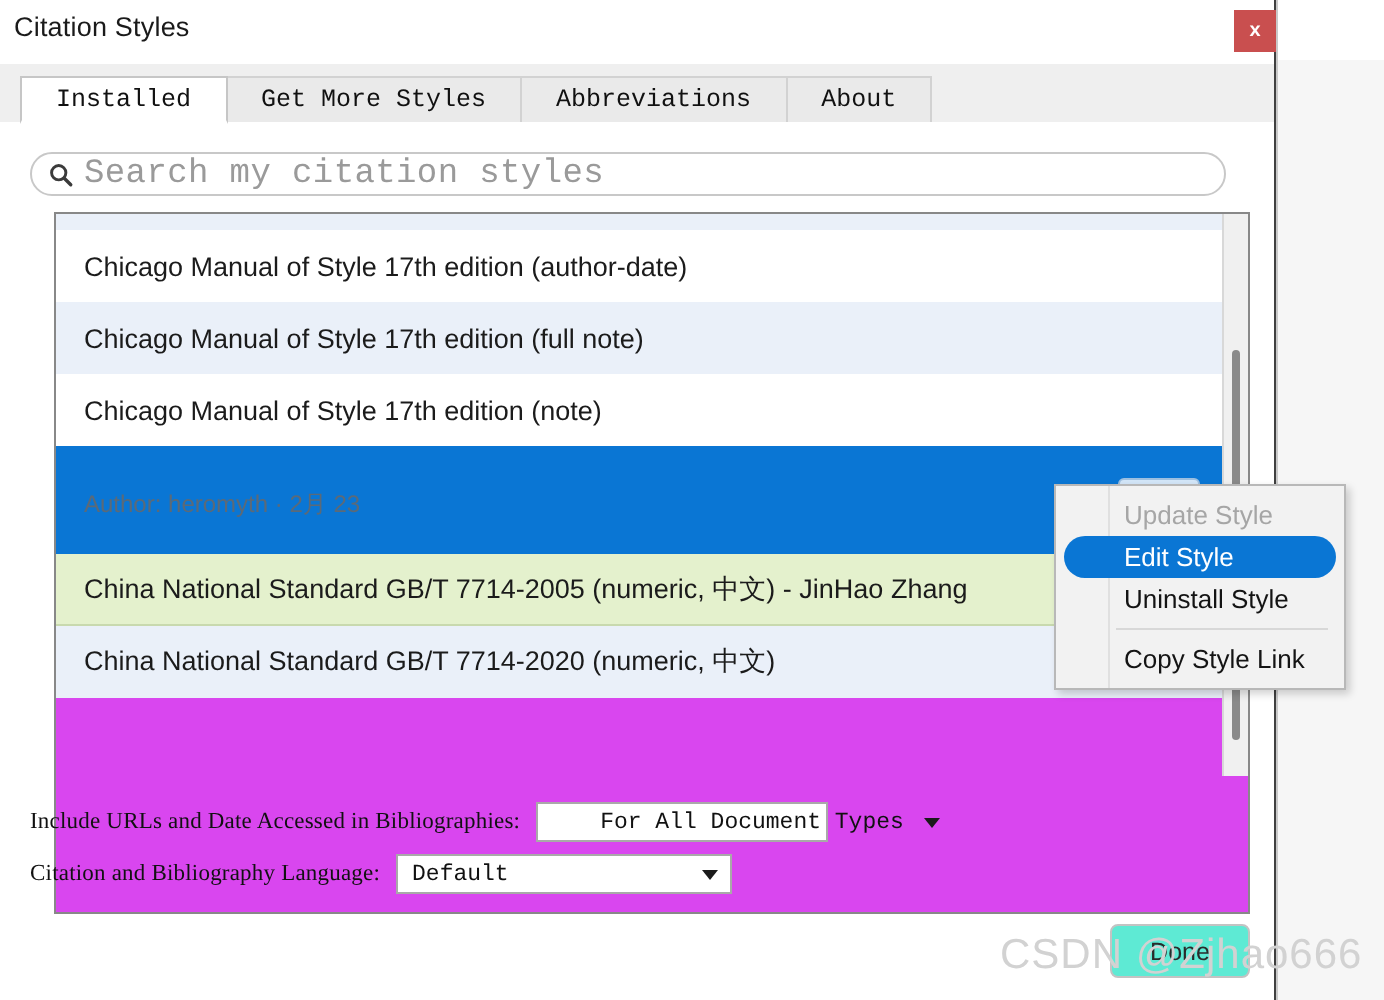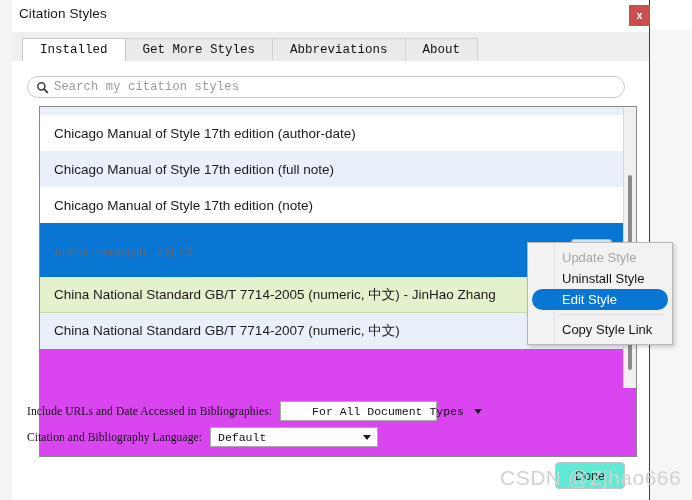--- a/index.html
+++ b/index.html
@@ -22,21 +22,20 @@
   }
   
   .window {
     position: absolute;
     left: 0; top: 0;
     width: 638px;
     height: 500px;
     background: #ffffff;
     border-right: 6px solid #404040;
     box-sizing: border-box;
-    margin-left: 12px;
   }
   .titlebar {
     position: absolute;
     left: 0; top: 0;
     width: 637px;
     height: 32px;
     background: #ffffff;
   }
   .title-text {
     position: absolute;
@@ -132,21 +131,21 @@
     cursor: text;
   }
   .search-icon {
     width: 13px; height: 13px;
     flex: 0 0 auto;
     margin-right: 5px;
     display: block;
   }
   .search-placeholder {
     font-family: "Liberation Mono", monospace;
-    font-size: 12px;
+    font-size: 17px;
     color: #9a9a9a;
     white-space: nowrap;
     letter-spacing: 0.2px;
   }
   
   .stylelist {
     position: absolute;
     left: 27px; top: 44px;
     width: 598px;
     height: 351px;
@@ -265,21 +264,21 @@
     color: #111111;
     white-space: nowrap;
   }
   .select .arrow {
     margin-left: 10px;
     width: 0; height: 0;
     border-left: 4.5px solid transparent;
     border-right: 4.5px solid transparent;
     border-top: 5px solid #1a1a1a;
   }
-  #select-include { width: 157px; padding-left: 31px; }
+  #select-include { width: 146px; padding-left: 31px; }
   #select-language { width: 168px; }
   
   .done-btn {
     position: absolute;
     left: 555px;
     top: 462px;
     width: 70px;
     height: 27px;
     border: 1px solid #c3c3c3;
     border-radius: 4px;
@@ -425,21 +424,21 @@
         <div class="row selected">
           <span class="sel-sub">Author: heromyth · 2月 23</span>
           <div class="use-btn">Use</div>
         </div>
 
         <div class="row green">
           <span>China National Standard GB/T 7714-2005 (numeric, 中文) - JinHao Zhang</span>
         </div>
 
         <div class="row alt">
-          <span>China National Standard GB/T 7714-2007 (numeric, 中文)</span>
+          <span>China National Standard GB/T 7714-2020 (numeric, 中文)</span>
         </div>
 
 
       </div>
 
       <div class="list-scroll-track">
         <div class="list-scroll-thumb"></div>
       </div>
     </div>
 
@@ -463,23 +462,23 @@
 </div>
 
 <div class="done-btn">Done</div>
 <div class="watermark">CSDN @Zjhao666</div>
 
 <div class="ctxmenu">
   <div class="ctx-gutter"></div>
   <div class="ctx-item disabled">
     <span>Update Style</span>
   </div>
+  <div class="ctx-item highlighted">
+    <span>Edit Style</span>
+  </div>
   <div class="ctx-item">
     <span>Uninstall Style</span>
-  </div>
-  <div class="ctx-item highlighted">
-    <span>Edit Style</span>
   </div>
   <div class="ctx-sep"></div>
   <div class="ctx-item">
     <span>Copy Style Link</span>
   </div>
 </div>
 
 </body></html>

